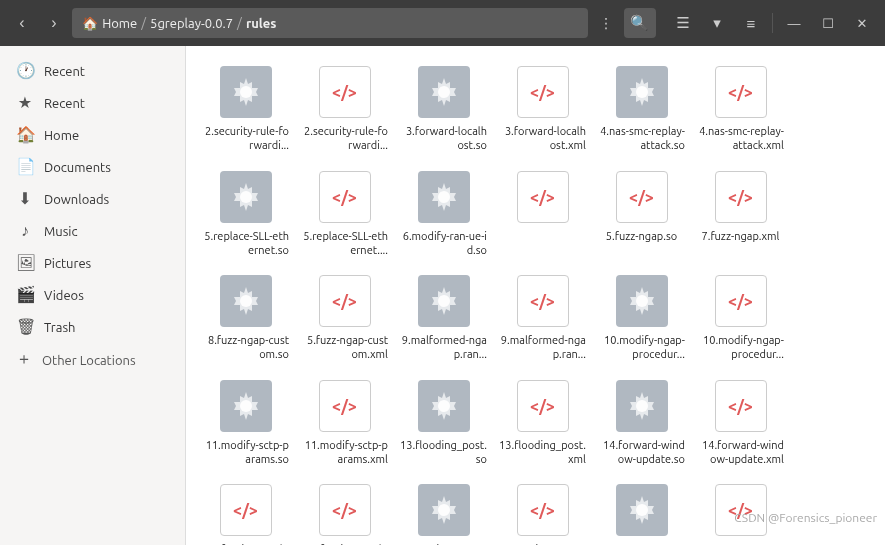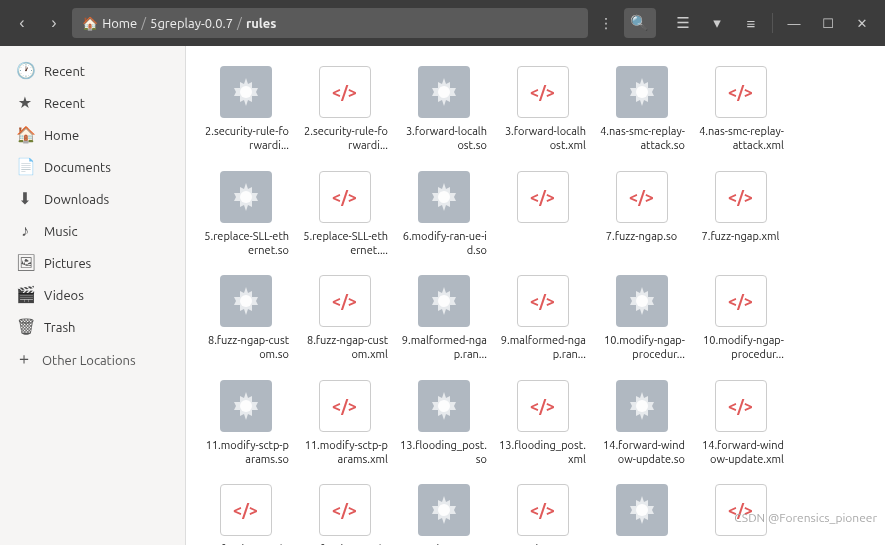--- a/index.html
+++ b/index.html
@@ -379,21 +379,21 @@
             <span style="color:#e05a5a;font-size:16px;font-weight:700">&lt;/&gt;</span>
           </div>
         </div>
       </div>
       <div class="file-item">
         <div class="file-icon-wrap">
           <div class="icon-xml">
             <span style="color:#e05a5a;font-size:16px;font-weight:700">&lt;/&gt;</span>
           </div>
         </div>
-        <div class="file-label">7.fuzz-ngap.so</div>
+        <div class="file-label">5.fuzz-ngap.so</div>
       </div>
       <div class="file-item">
         <div class="file-icon-wrap">
           <div class="icon-xml">
             <span style="color:#e05a5a;font-size:16px;font-weight:700">&lt;/&gt;</span>
           </div>
         </div>
         <div class="file-label">7.fuzz-ngap.xml</div>
       </div>
       <div class="file-item">
@@ -406,21 +406,21 @@
           </div>
         </div>
         <div class="file-label">8.fuzz-ngap-custom.so</div>
       </div>
       <div class="file-item">
         <div class="file-icon-wrap">
           <div class="icon-xml">
             <span style="color:#e05a5a;font-size:16px;font-weight:700">&lt;/&gt;</span>
           </div>
         </div>
-        <div class="file-label">8.fuzz-ngap-custom.xml</div>
+        <div class="file-label">5.fuzz-ngap-custom.xml</div>
       </div>
       <div class="file-item">
         <div class="file-icon-wrap">
           <div class="icon-gear">
             <svg width="34" height="34" viewBox="0 0 34 34" fill="none" xmlns="http://www.w3.org/2000/svg">
         <circle cx="17" cy="17" r="6" fill="white" opacity="0.9"></circle>
         <path d="M17 3 L19 9 L23 7 L23 13 L29 13 L27 17 L29 21 L23 21 L23 27 L19 25 L17 31 L15 25 L11 27 L11 21 L5 21 L7 17 L5 13 L11 13 L11 7 L15 9 Z" fill="white" opacity="0.7"></path>
       </svg>
           </div>
         </div>

